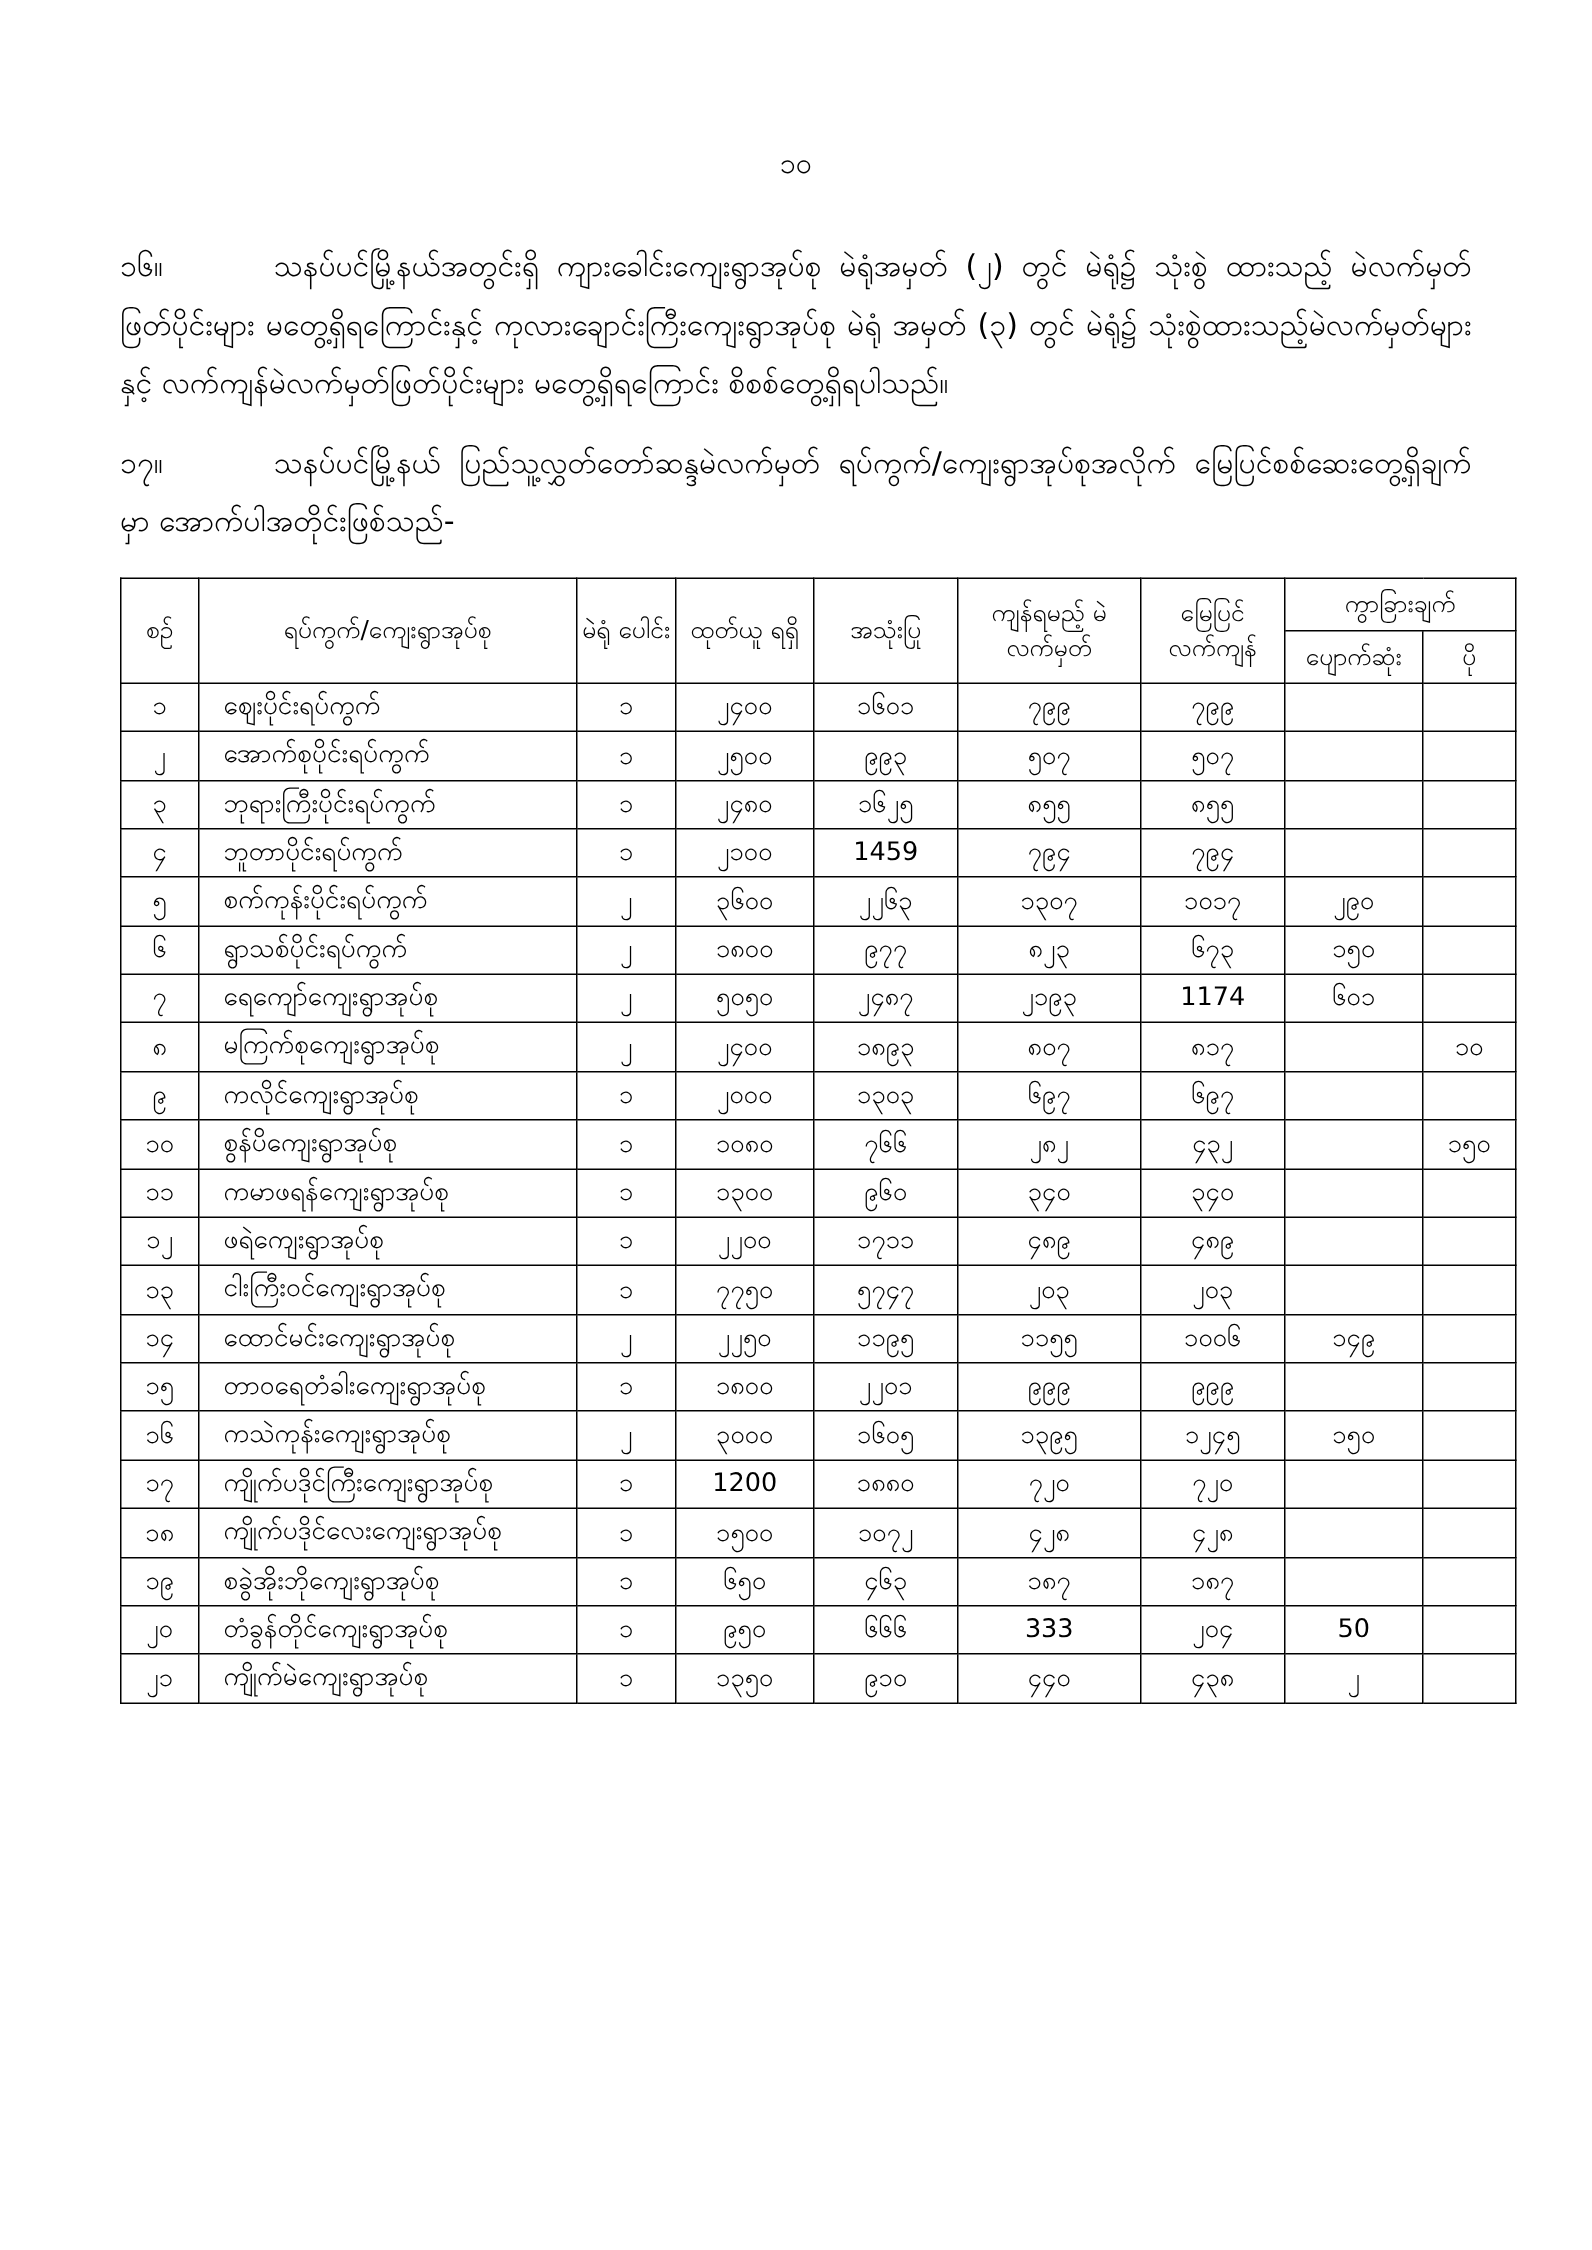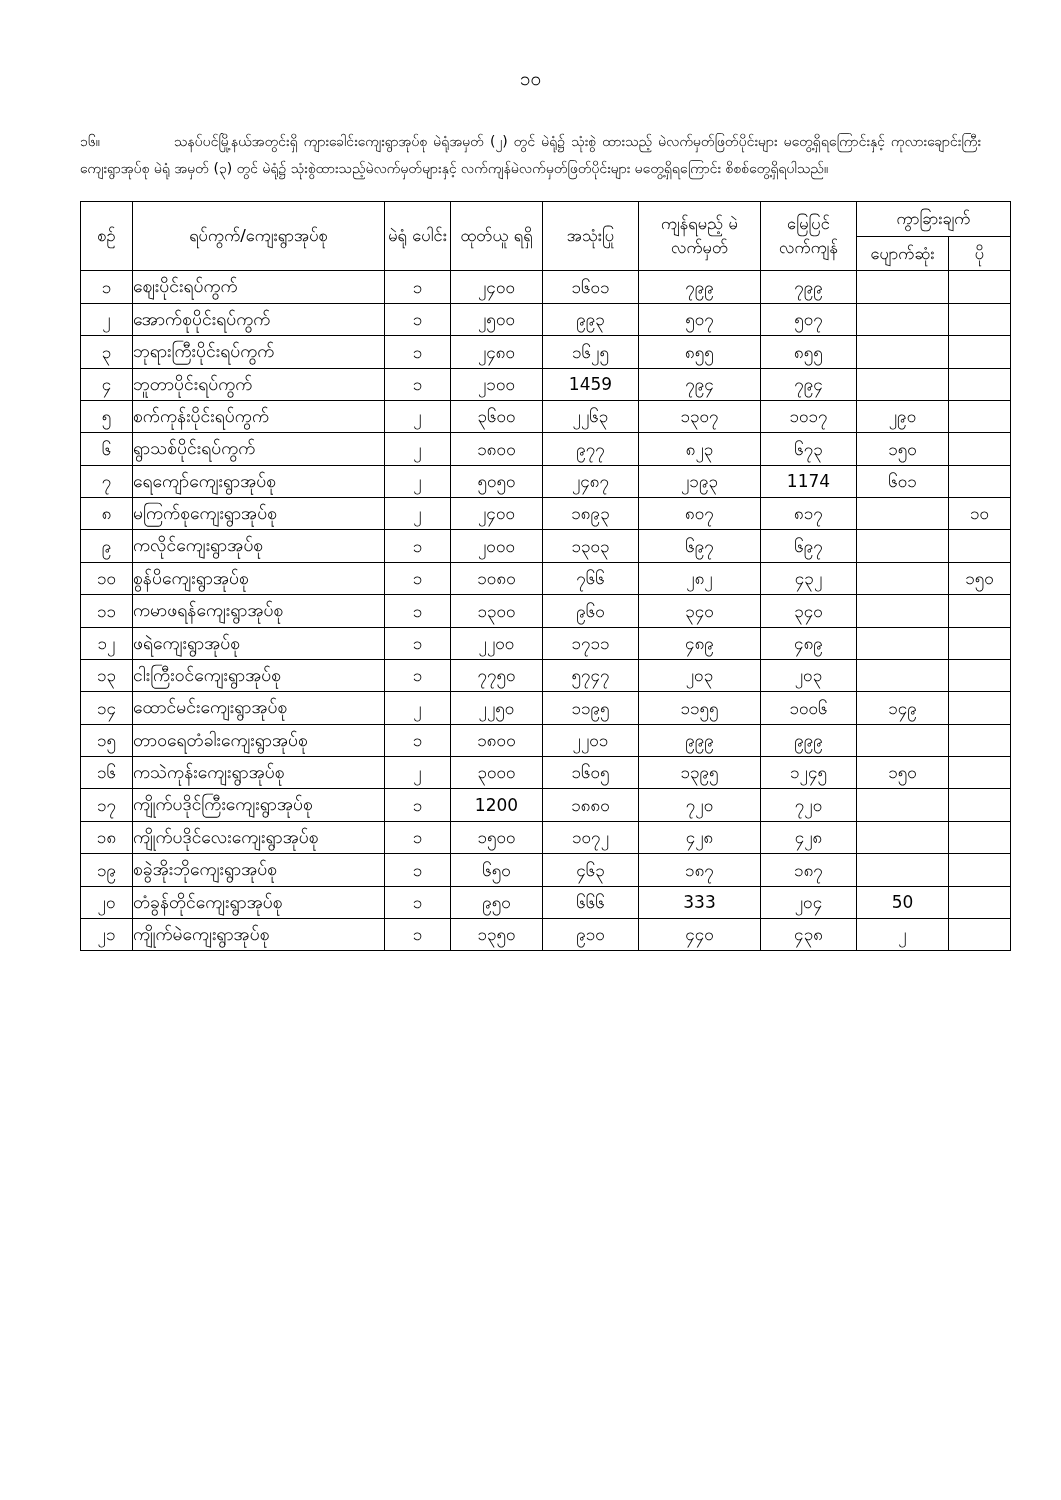--- a/index.html
+++ b/index.html
@@ -14,29 +14,30 @@
     color: #000000;
     position: relative;
     overflow: hidden;
   }
   .page {
     width: 1061px;
     height: 1368px;
     box-sizing: border-box;
     padding: 60px 80px 40px 80px;
     position: relative;
+    margin-top: 30px;
   }
   .page-number {
     text-align: center;
     font-size: 19px;
     margin-top: 6px;
     margin-bottom: 34px;
   }
   .para {
-    font-size: 14px;
+    font-size: 20px;
     line-height: 1.95;
     text-align: justify;
     margin: 0 0 6px 0;
   }
   .para .indent {
     display: inline-block;
     width: 74px;
   }
   .para.justified {
     text-align: justify;
@@ -59,21 +60,21 @@
     vertical-align: middle;
     line-height: 1.45;
   }
   table.grid th {
     font-weight: normal;
     font-size: 16.5px;
     padding: 5px 3px;
   }
   table.grid td.name {
     text-align: left;
-    padding-left: 0;
+    padding-left: 16px;
     font-size: 17.5px;
   }
   .col-no { width: 52px; }
   .col-name { width: 252px; }
   .col-total { width: 66px; }
   .col-out { width: 92px; }
   .col-use { width: 96px; }
   .col-remain { width: 122px; }
   .col-ground { width: 96px; }
   .col-lost { width: 92px; }
@@ -84,20 +85,23 @@
 <body>
 
 <div class="page">
 
   <div class="page-number">၁၀</div>
 
   <div class="para-block">
     <p class="para justified"><span>၁၆။</span><span class="indent"></span><span>သနပ်ပင်မြို့နယ်အတွင်းရှိ ကျားခေါင်းကျေးရွာအုပ်စု မဲရုံအမှတ် (၂) တွင် မဲရုံ၌ သုံးစွဲ ထားသည့် မဲလက်မှတ်ဖြတ်ပိုင်းများ မတွေ့ရှိရကြောင်းနှင့် ကုလားချောင်းကြီးကျေးရွာအုပ်စု မဲရုံ အမှတ် (၃) တွင် မဲရုံ၌ သုံးစွဲထားသည့်မဲလက်မှတ်များနှင့် လက်ကျန်မဲလက်မှတ်ဖြတ်ပိုင်းများ မတွေ့ရှိရကြောင်း စိစစ်တွေ့ရှိရပါသည်။</span></p>
   </div>
 
+  <div class="para-block">
+    <p class="para justified"><span>၁၇။</span><span class="indent"></span><span>သနပ်ပင်မြို့နယ် ပြည်သူ့လွှတ်တော်ဆန္ဒမဲလက်မှတ် ရပ်ကွက်/ကျေးရွာအုပ်စုအလိုက် မြေပြင်စစ်ဆေးတွေ့ရှိချက်မှာ အောက်ပါအတိုင်းဖြစ်သည်-</span></p>
+  </div>
 
   <table class="grid">
     <colgroup>
       <col class="col-no">
       <col class="col-name">
       <col class="col-total">
       <col class="col-out">
       <col class="col-use">
       <col class="col-remain">
       <col class="col-ground">

